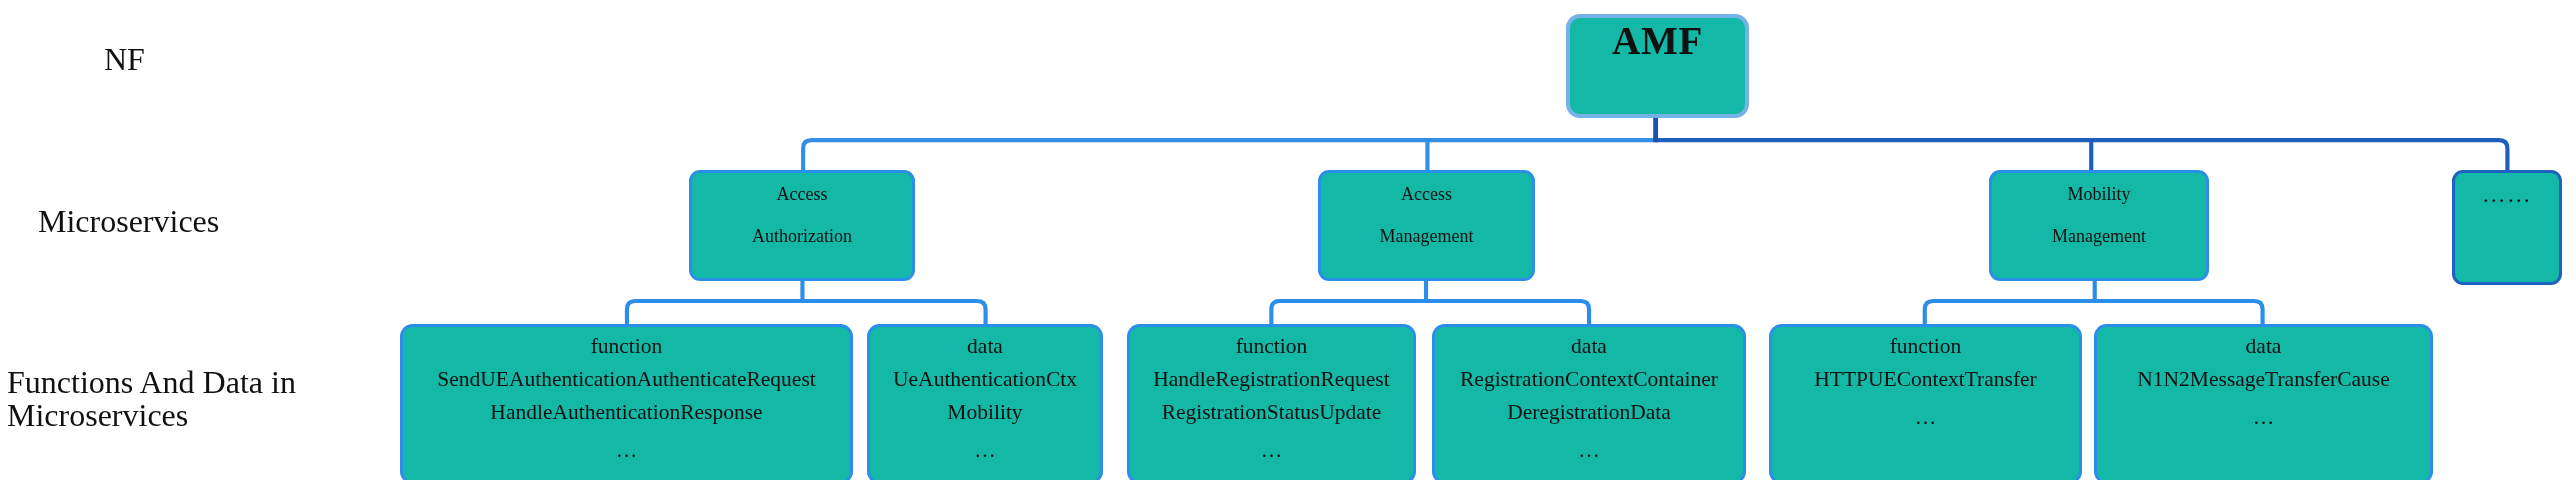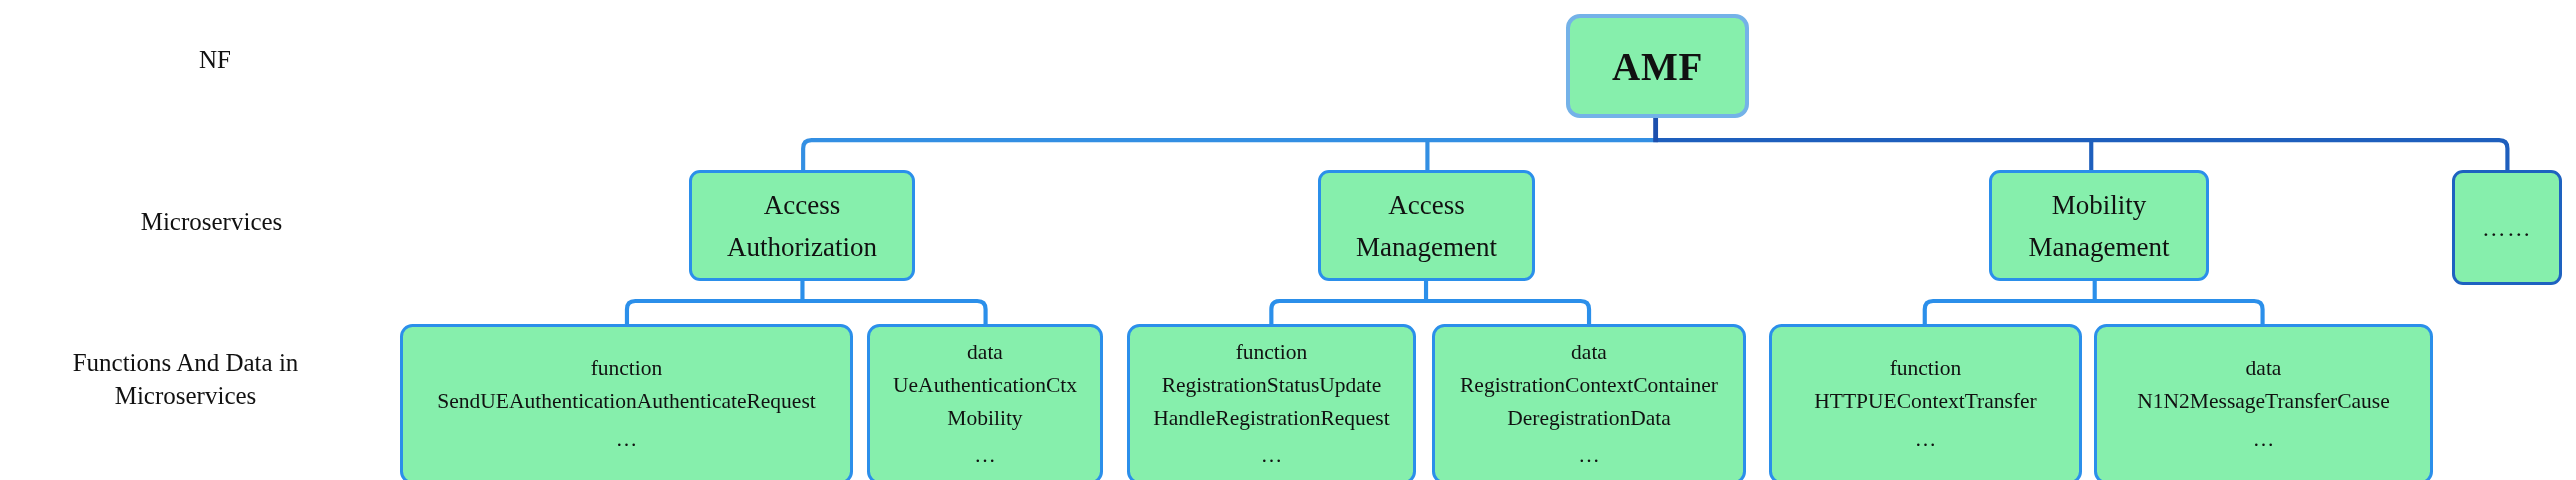--- a/index.html
+++ b/index.html
@@ -17,51 +17,50 @@
     overflow: hidden;
   }
   .connectors {
     position: absolute;
     left: 0; top: 0;
     width: 2576px;
     height: 480px;
   }
   .row-label {
     position: absolute;
-    text-align: center;
-    font-size: 25px;
+    font-size: 32px;
     line-height: 33px;
     white-space: pre-line;
   }
   .lbl-nf  { left: 104px; top: 43px;  width: 222px; }
   .lbl-ms  { left: 38px;  top: 205px; width: 347px; }
-  .lbl-fn  { left: 7px;  top: 346px; width: 357px; }
+  .lbl-fn  { left: 7px;  top: 366px; width: 357px; }
 
   .node {
     position: absolute;
     box-sizing: border-box;
-    background: #86efac;
+    background: #14b8a6;
     display: flex;
     flex-direction: column;
     align-items: center;
-    justify-content: center;
+    justify-content: flex-start;
   }
   .nf-box {
     left: 1566px; top: 14px;
     width: 183px; height: 104px;
     border: 4.2px solid #74B2E8;
     border-radius: 14px;
     font-weight: bold;
     font-size: 39px;
     letter-spacing: 0.7px;
   }
   .ms-box {
     border: 3.5px solid #2B8FEA;
     border-radius: 11px;
-    font-size: 27px;
+    font-size: 18px;
     line-height: 42px;
     text-align: center;
     white-space: pre-line;
     top: 170px;
     height: 111px;
   }
   .ms-aa   { left: 689px;  width: 226px; }
   .ms-am   { left: 1318px; width: 217px; }
   .ms-mm   { left: 1989px; width: 220px; }
   .ms-dots { left: 2452px; width: 110px; height: 115px;
@@ -134,32 +133,33 @@
     <span>Mobility
 Management</span>
   </div>
   <div class="node ms-box ms-dots">
     <span>……</span>
   </div>
 
   <div class="node leaf-box leaf-1">
     <span class="line">function</span>
     <span class="line">SendUEAuthenticationAuthenticateRequest</span>
+    <span class="line">HandleAuthenticationResponse</span>
     <span class="line ellipsis-line">…</span>
   </div>
   <div class="node leaf-box leaf-2">
     <span class="line">data</span>
     <span class="line">UeAuthenticationCtx</span>
     <span class="line">Mobility</span>
     <span class="line ellipsis-line">…</span>
   </div>
   <div class="node leaf-box leaf-3">
     <span class="line">function</span>
+    <span class="line">HandleRegistrationRequest</span>
     <span class="line">RegistrationStatusUpdate</span>
-    <span class="line">HandleRegistrationRequest</span>
     <span class="line ellipsis-line">…</span>
   </div>
   <div class="node leaf-box leaf-4">
     <span class="line">data</span>
     <span class="line">RegistrationContextContainer</span>
     <span class="line">DeregistrationData</span>
     <span class="line ellipsis-line">…</span>
   </div>
   <div class="node leaf-box leaf-5">
     <span class="line">function</span>

